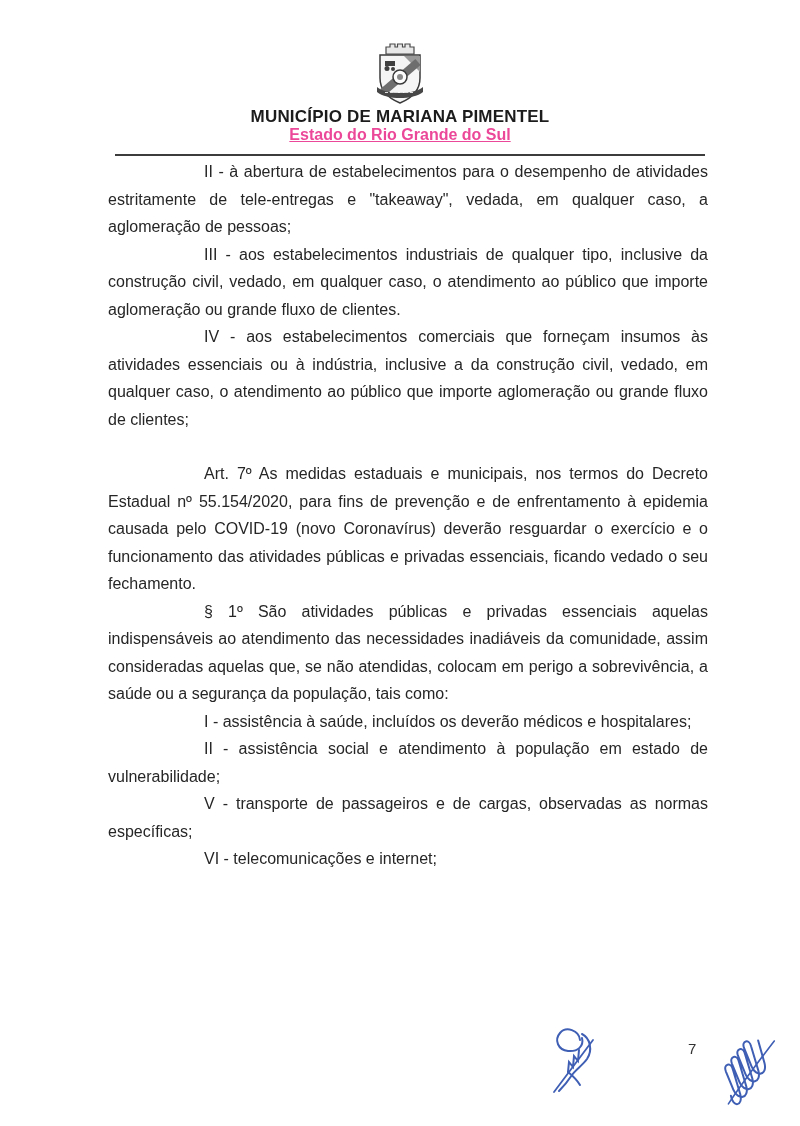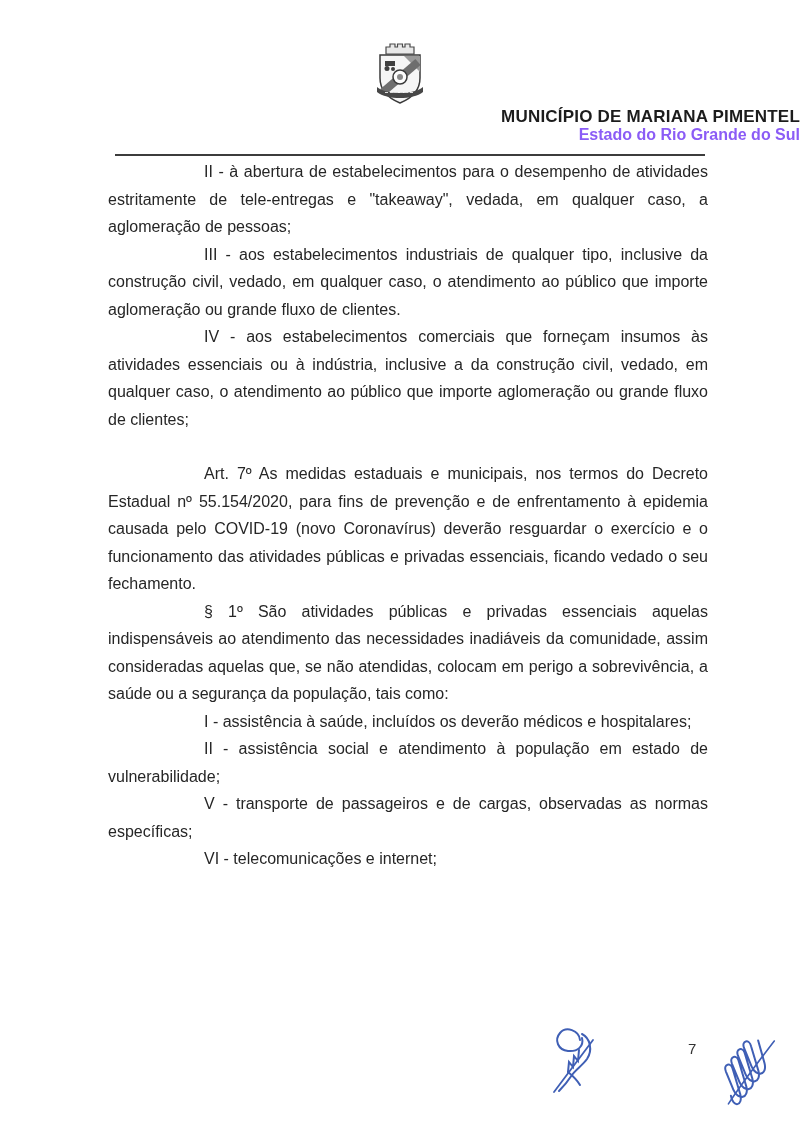--- a/index.html
+++ b/index.html
@@ -10,40 +10,41 @@
   body {
     width: 800px;
     height: 1126px;
     position: relative;
     font-family: "Liberation Sans", "DejaVu Sans", sans-serif;
     color: #262626;
     overflow: hidden;
   }
   .letterhead {
     padding-top: 42px;
-    text-align: right;
+    text-align: center;
   }
   .logo {
     display: block;
     margin: 0 auto;
   }
   .municipality {
     font-size: 17px;
     font-weight: bold;
     letter-spacing: 0.2px;
     color: #1c1c1c;
     margin: 3px 0 0 0;
     line-height: 17px;
   }
   .state-line {
     font-size: 16px;
     font-weight: bold;
-    color: #8b5cf6;
+    color: #ec4899;
     margin: 2px 0 0 0;
     line-height: 16px;
+    text-decoration: underline;
   }
   .header-divider {
     width: 590px;
     margin: 11px 0 0 115px;
     border: none;
     border-top: 2px solid #3c3c3c;
   }
   .doc-body {
     width: 600px;
     margin: 2px 12px 0 108px;

